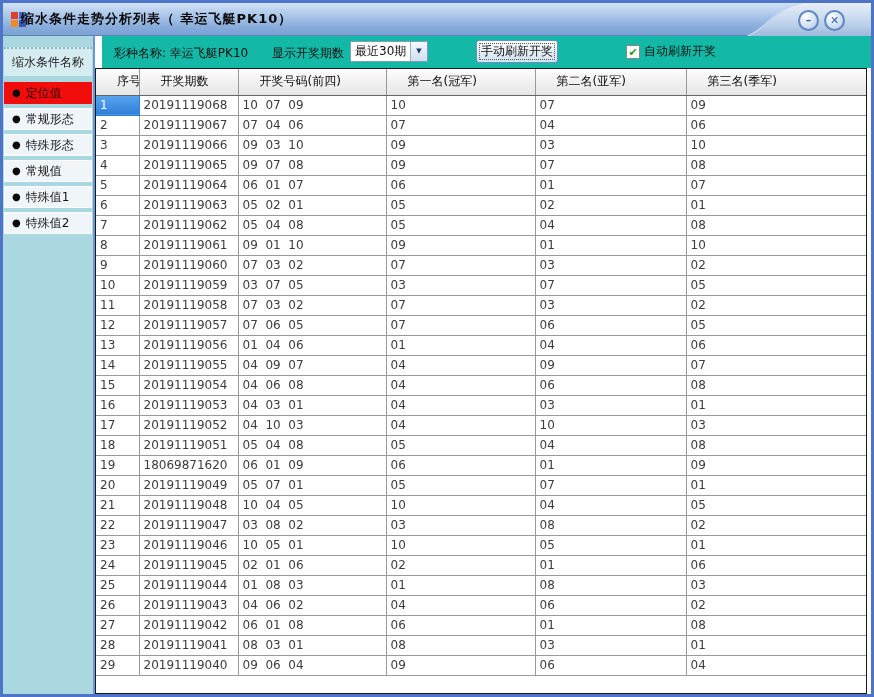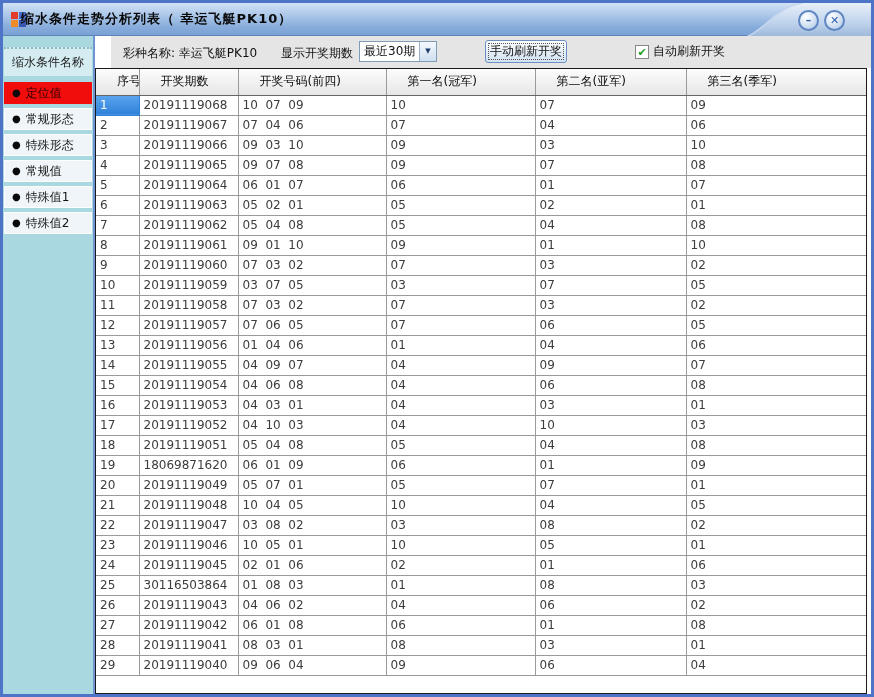--- a/index.html
+++ b/index.html
@@ -64,21 +64,21 @@
     border:1px solid #fdfdfd;
     font-size:12px; color:#141414;
     display:flex; align-items:center; padding-left:7px; gap:5px;
     cursor:default; white-space:nowrap;
   }
   .sidebar-item .bullet { font-size:10px; line-height:1; color:#0a0a0a; }
   .sidebar-item.selected { background:#f20d0d; border-color:#f20d0d; color:#2a0000; }
 
   
   .toolbar {
-    position:absolute; left:108px; top:33px; right:0; height:32px; background:#e5e5e5;
+    position:absolute; left:99px; top:33px; right:0; height:32px; background:#14b8a6;
   }
   .toolbar .lbl { position:absolute; top:9px; font-size:12px; color:#111; white-space:nowrap; }
   .lottery-name { left:12px; }
   .periods-label { left:170px; }
   .combo {
     position:absolute; left:248px; top:5px; width:78px; height:21px;
     border:1px solid #7f9db9; background:#fff; display:flex;
   }
   .combo-value { flex:1; font-size:12px; color:#111; line-height:19px; padding-left:4px; white-space:nowrap; overflow:hidden;}
   .combo-btn {
@@ -404,21 +404,21 @@
           <tr>
             <td>24</td>
             <td>20191119045</td>
             <td>02  01  06</td>
             <td>02</td>
             <td>01</td>
             <td>06</td>
           </tr>
           <tr>
             <td>25</td>
-            <td>30116503864</td>
+            <td>20191119044</td>
             <td>01  08  03</td>
             <td>01</td>
             <td>08</td>
             <td>03</td>
           </tr>
           <tr>
             <td>26</td>
             <td>20191119043</td>
             <td>04  06  02</td>
             <td>04</td>

